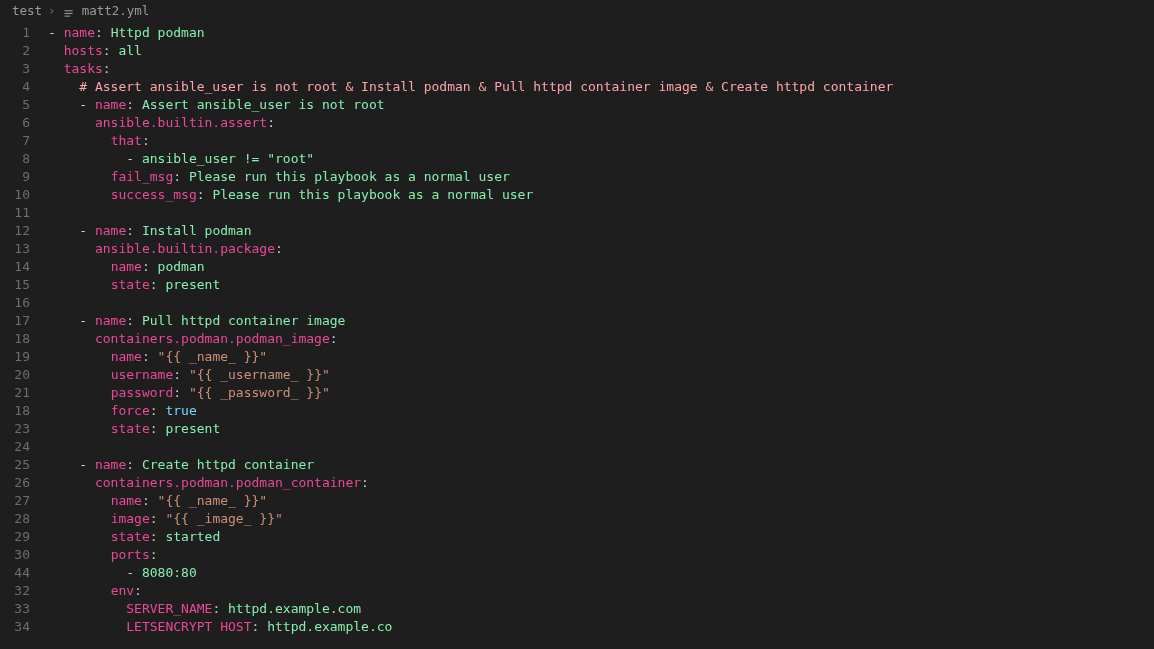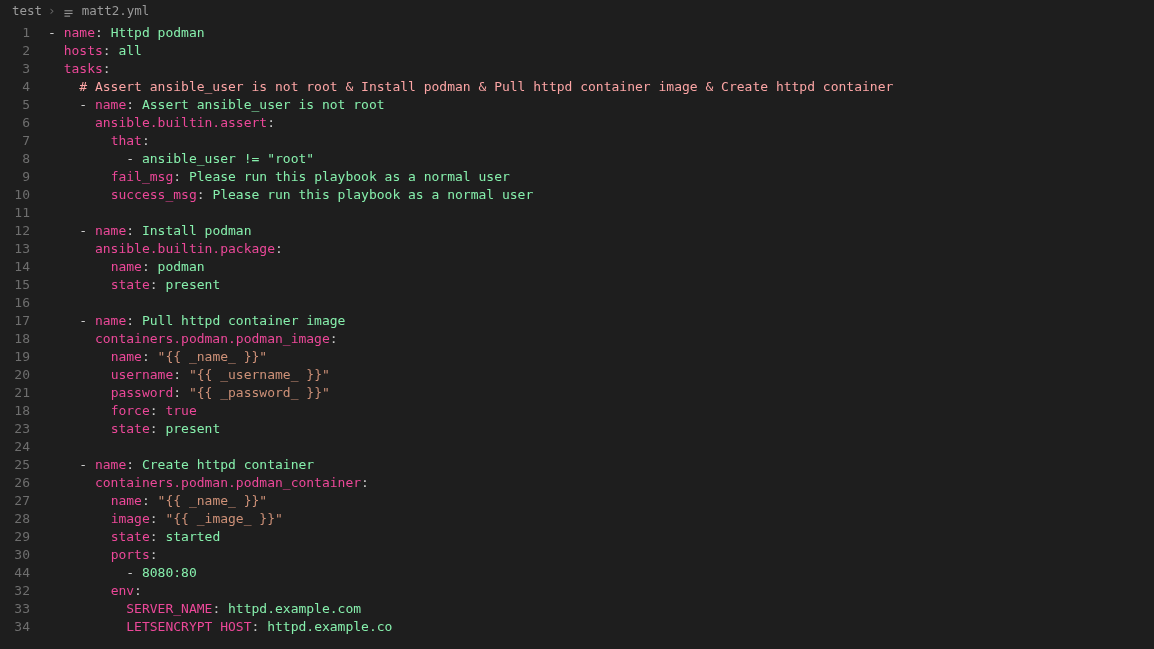--- a/index.html
+++ b/index.html
@@ -50,21 +50,21 @@
     white-space: pre;
     overflow: hidden;
   }
   .line { height: 18px; }
   .tok-dash { color: #cccccc; }
   .tok-key { color: #ec4899; }
   .tok-colon { color: #cccccc; }
   .tok-str { color: #ce9178; }
   .tok-plain { color: #86efac; }
   .tok-comment { color: #fca5a5; }
-  .tok-bool { color: #ec4899; }
+  .tok-bool { color: #7dd3fc; }
 </style>
 </head>
 <body>
 
 <div class="breadcrumb">
   <span>test</span>
   <span class="sep">›</span>
   <span class="file-icon">
     <svg width="13" height="13" viewBox="0 0 16 16">
         <rect x="3" y="4" width="10" height="1.3" fill="#9a9a9a"></rect>

